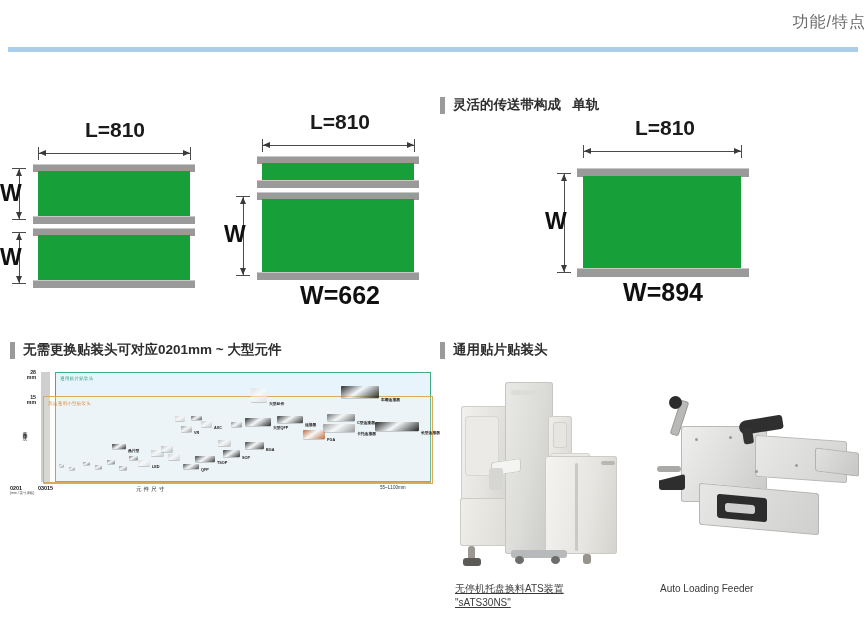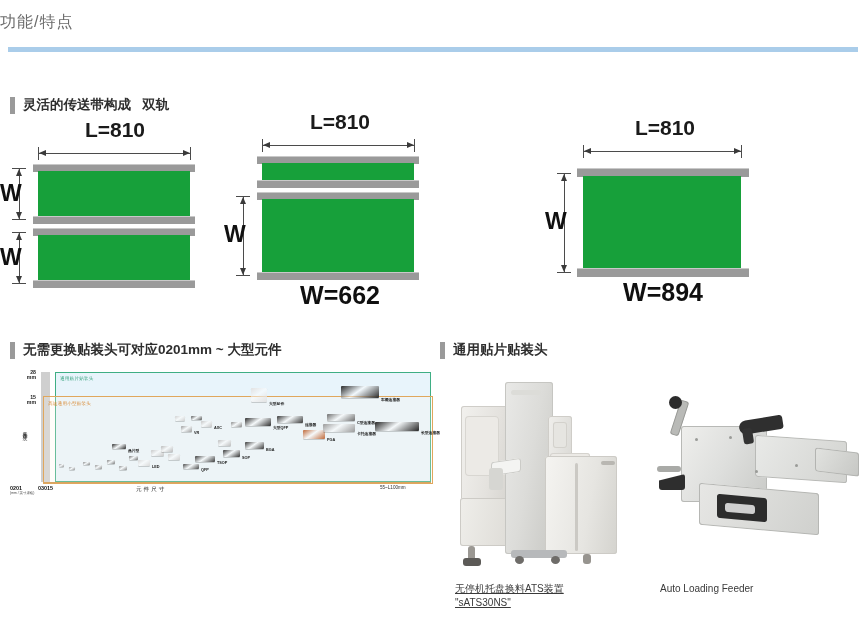--- a/index.html
+++ b/index.html
@@ -9,21 +9,21 @@
     font-family:"Liberation Sans","DejaVu Sans",sans-serif;
     color:#333;
     overflow:hidden;
     position:relative;
   }
   .page{position:relative;width:866px;height:620px;}
 
   
   .page-title{
     position:absolute;left:0;top:12px;width:866px;
-    text-align:left;
+    text-align:right;
     font-size:16px;color:#6b6b6b;letter-spacing:1px;
   }
   .title-rule{
     position:absolute;left:8px;top:47px;width:850px;height:5px;
     background:#aacdea;
   }
 
   
   .sec-head{position:absolute;display:flex;align-items:center;gap:8px;}
   .sec-bar{width:5px;height:17px;background:#9a9a9a;flex:0 0 auto;}
@@ -124,24 +124,20 @@
   .feeder{position:absolute;}
 </style>
 </head>
 <body>
 
 <div class="page">
 
   <div class="page-title">功能/特点</div>
   <div class="title-rule"></div>
 
-  <div class="sec-head" style="left:10px;top:96px;">
-    <div class="sec-bar"></div>
-    <div class="sec-label">灵活的传送带构成   双轨</div>
-  </div>
 
   <div class="diagram" style="left:0px;top:118px;width:220px;height:185px;">
     <div class="dim-top-label" style="left:30px;top:0px;width:170px;">L=810</div>
 
     <div class="dim-line-h" style="left:38px;top:35px;width:152px;"></div>
     <div class="dim-tick-v" style="left:38px;top:29px;height:13px;"></div>
     <div class="dim-tick-v" style="left:190px;top:29px;height:13px;"></div>
     <div class="arrow-l" style="left:39px;top:31.5px;"></div>
     <div class="arrow-r" style="left:183px;top:31.5px;"></div>
 
@@ -189,20 +185,24 @@
     <div class="dim-line-v" style="left:3px;top:86px;height:80px;"></div>
     <div class="dim-tick-h" style="left:-4px;top:86px;width:14px;"></div>
     <div class="dim-tick-h" style="left:-4px;top:165px;width:14px;"></div>
     <div class="arrow-u" style="left:-0.5px;top:87px;"></div>
     <div class="arrow-d" style="left:-0.5px;top:158px;"></div>
     <div class="w-label" style="left:-16px;top:113px;">W</div>
 
     <div class="dim-bottom-label" style="left:5px;top:171px;width:190px;">W=662</div>
   </div>
 
+  <div class="sec-head" style="left:440px;top:96px;">
+    <div class="sec-bar"></div>
+    <div class="sec-label">灵活的传送带构成   单轨</div>
+  </div>
 
   <div class="diagram" style="left:545px;top:116px;width:240px;height:190px;">
     <div class="dim-top-label" style="left:30px;top:0px;width:180px;">L=810</div>
 
     <div class="dim-line-h" style="left:38px;top:35px;width:158px;"></div>
     <div class="dim-tick-v" style="left:38px;top:29px;height:13px;"></div>
     <div class="dim-tick-v" style="left:196px;top:29px;height:13px;"></div>
     <div class="arrow-l" style="left:39px;top:31.5px;"></div>
     <div class="arrow-r" style="left:189px;top:31.5px;"></div>
 

